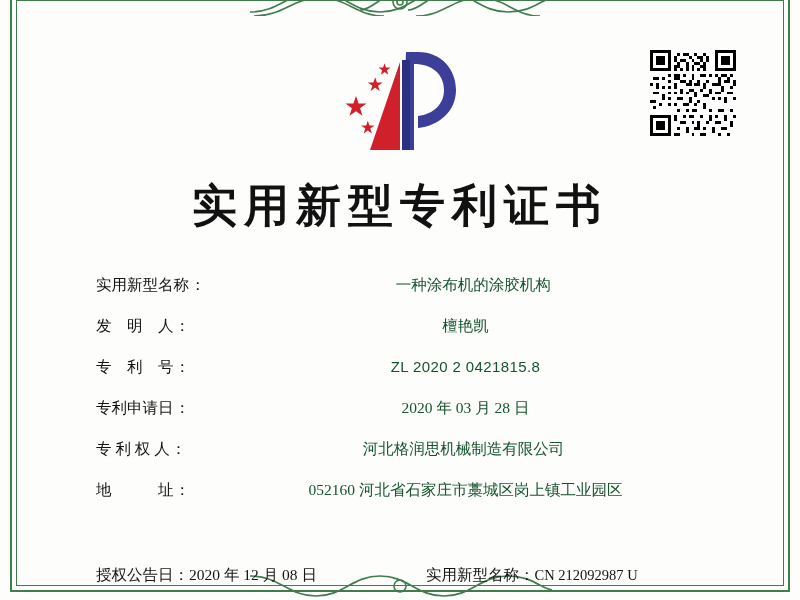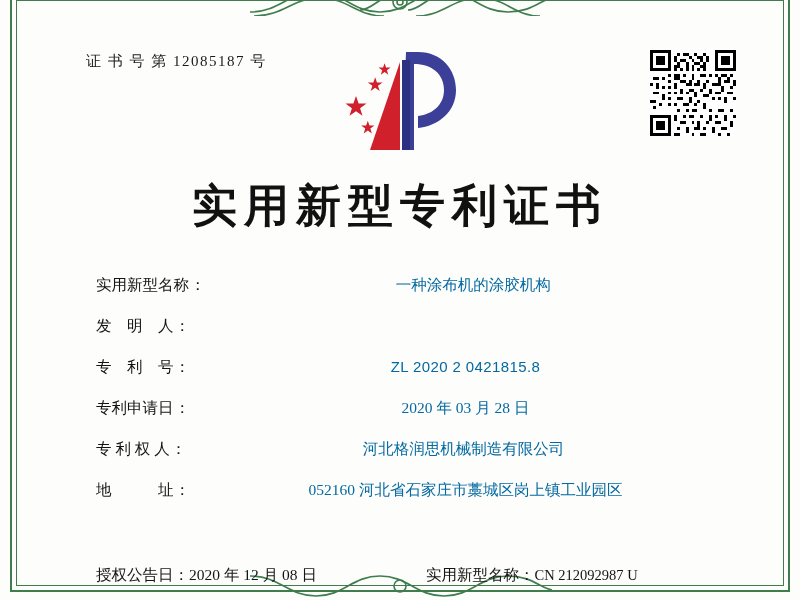--- a/index.html
+++ b/index.html
@@ -127,21 +127,21 @@
     flex: 0 0 auto;
     white-space: pre;
     color: #141414;
   }
   .field-colon {
     flex: 0 0 auto;
     padding: 0 1px;
   }
   .field-value {
     flex: 1 1 auto;
-    color: #0369a1;
+    color: #14532d;
     white-space: nowrap;
   }
   .field-value.mono {
     font-family: Liberation Sans, sans-serif;
     font-size: 15px;
     letter-spacing: 0.4px;
   }
 
   
   .bottom-row {
@@ -190,21 +190,20 @@
 
   <div class="bottom-ornament">
     <svg width="320" height="24" viewBox="0 0 320 24" xmlns="http://www.w3.org/2000/svg">
       <g fill="none" stroke="#3f7d4e" stroke-width="1.6">
         <path d="M10 2 C 40 2, 48 22, 76 22 C 104 22, 112 2, 140 2 C 168 2, 176 22, 204 22 C 232 22, 240 2, 268 2 C 292 2, 300 14, 312 16"></path>
         <circle cx="160" cy="12" r="6"></circle>
       </g>
     </svg>
   </div>
 
-  <div class="cert-number">证 书 号 第 12085187 号</div>
 
   <div class="emblem">
     <svg width="120" height="110" viewBox="0 0 120 110" xmlns="http://www.w3.org/2000/svg">
 
       <path d="M62 6 L74 6 C 98 6, 112 24, 112 44 C 112 66, 94 80, 74 82 L 74 70 C 90 68, 100 58, 100 44 C 100 28, 88 18, 70 18 L 70 104 L 58 104 Z" fill="#3b3f98"></path>
 
       <path d="M56 16 L56 104 L26 104 Z" fill="#d0202b"></path>
 
       <path d="M58 14 L66 14 L66 104 L58 104 Z" fill="#2b3180"></path>
 
@@ -367,20 +366,21 @@
 
     <div class="field-row">
       <span class="field-label">实用新型名称</span>
       <span class="field-colon">：</span>
       <span class="field-value">一种涂布机的涂胶机构</span>
     </div>
 
     <div class="field-row">
       <span class="field-label">发　明　人</span>
       <span class="field-colon">：</span>
+      <span class="field-value">檀艳凯</span>
     </div>
 
     <div class="field-row">
       <span class="field-label">专　利　号</span>
       <span class="field-colon">：</span>
       <span class="field-value mono">ZL 2020 2 0421815.8</span>
     </div>
 
     <div class="field-row">
       <span class="field-label">专利申请日</span>

